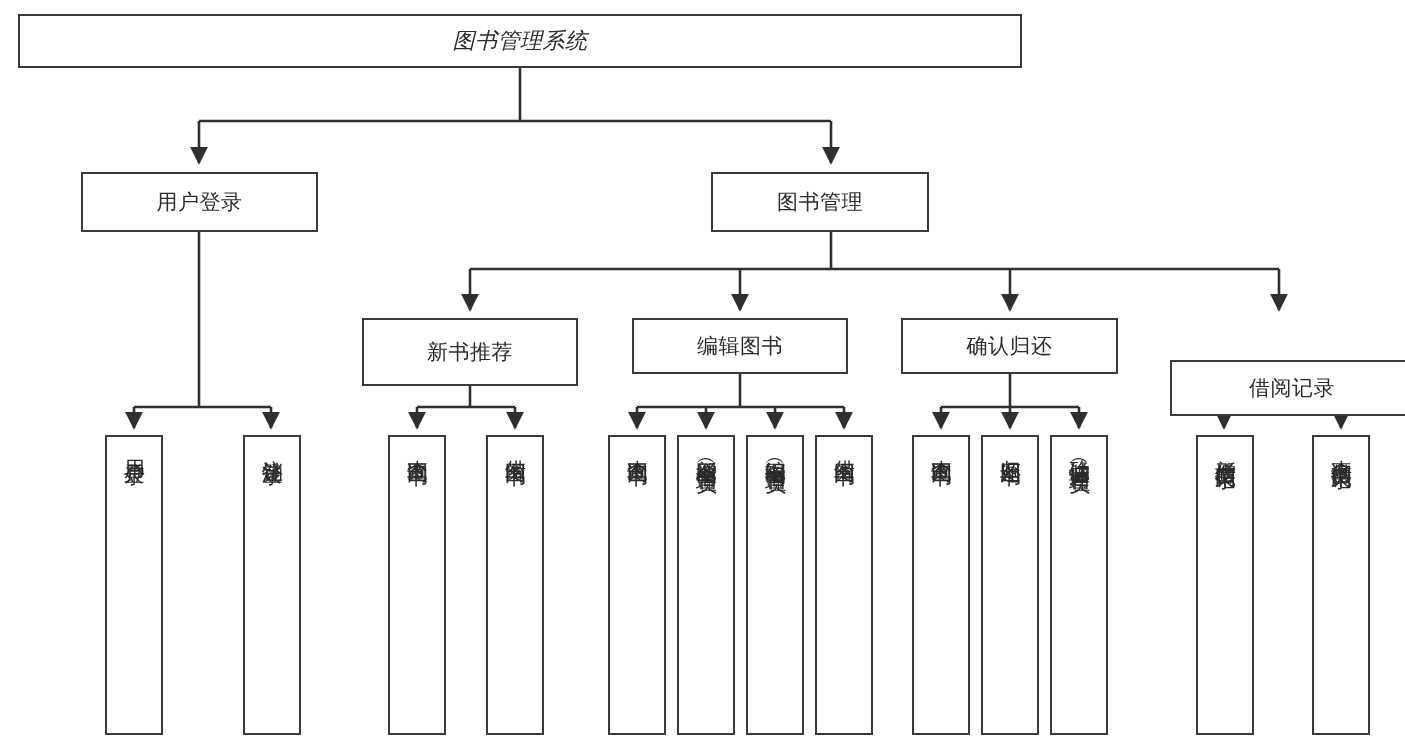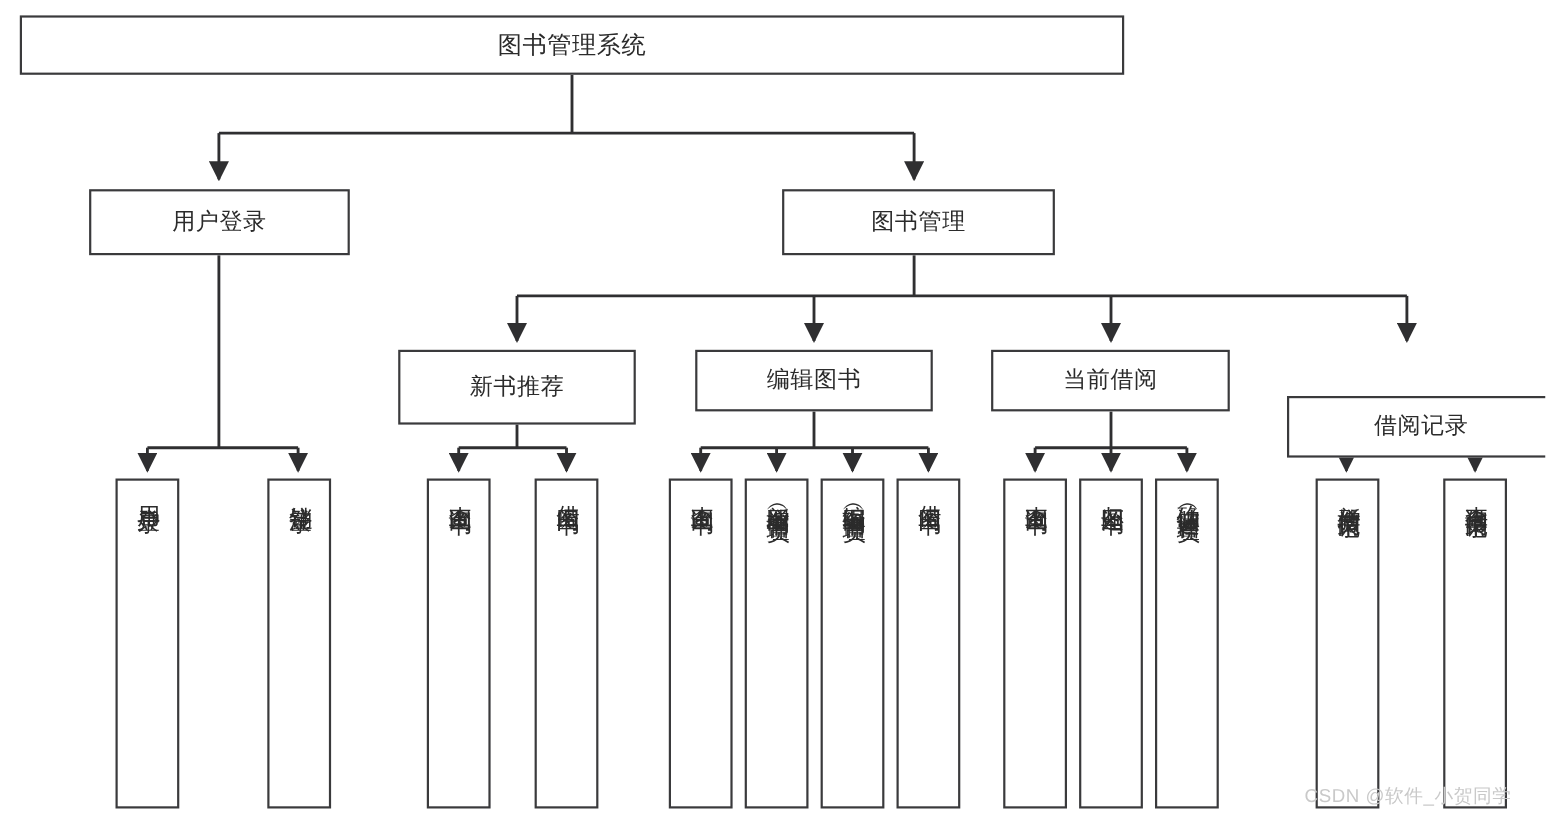--- a/index.html
+++ b/index.html
@@ -51,21 +51,21 @@
     justify-content: center;
     padding-top: 6px;
   }
   .node.vert .label {
     writing-mode: vertical-rl;
     text-orientation: upright;
     font-size: 21px;
     letter-spacing: 2px;
     white-space: nowrap;
   }
-  #root-node .label { font-size: 22px; }
+  #root-node .label { font-size: 22px; font-style: italic; }
 
   .watermark {
     position: absolute;
     left: 1186px;
     top: 712px;
     font-size: 17px;
     color: #c9c9c9;
     letter-spacing: 0.5px;
     white-space: nowrap;
     user-select: none;
@@ -127,34 +127,34 @@
   </svg>
 
   <div class="node horiz" id="root-node" style="left:18px; top:14px; width:1004px; height:54px;">
     <span class="label">图书管理系统</span>
   </div>
 
   <div class="node horiz" style="left:81px; top:172px; width:237px; height:60px;">
     <span class="label">用户登录</span>
   </div>
 
-  <div class="node horiz" style="left:711px; top:172px; width:248px; height:60px;">
+  <div class="node horiz" style="left:711px; top:172px; width:218px; height:60px;">
     <span class="label">图书管理</span>
   </div>
 
   <div class="node horiz" style="left:362px; top:318px; width:216px; height:68px;">
     <span class="label">新书推荐</span>
   </div>
 
   <div class="node horiz" style="left:632px; top:318px; width:216px; height:56px;">
     <span class="label">编辑图书</span>
   </div>
 
   <div class="node horiz" style="left:901px; top:318px; width:217px; height:56px;">
-    <span class="label">当前借阅</span>
+    <span class="label">确认归还</span>
   </div>
 
   <div class="node horiz" style="left:1170px; top:318px; width:244px; height:56px;margin-top:42px;">
     <span class="label">借阅记录</span>
   </div>
 
   <div class="node vert" style="left:105px; top:435px; width:58px; height:300px;">
     <span class="label">用户登录</span>
   </div>
 
@@ -199,15 +199,14 @@
   </div>
 
   <div class="node vert" style="left:1196px; top:435px; width:58px; height:300px;">
     <span class="label">新增借阅记录</span>
   </div>
 
   <div class="node vert" style="left:1312px; top:435px; width:58px; height:300px;">
     <span class="label">查询借阅记录</span>
   </div>
 
-  <div class="watermark">CSDN @软件_小贺同学</div>
 
 </div>
 
 </body></html>

